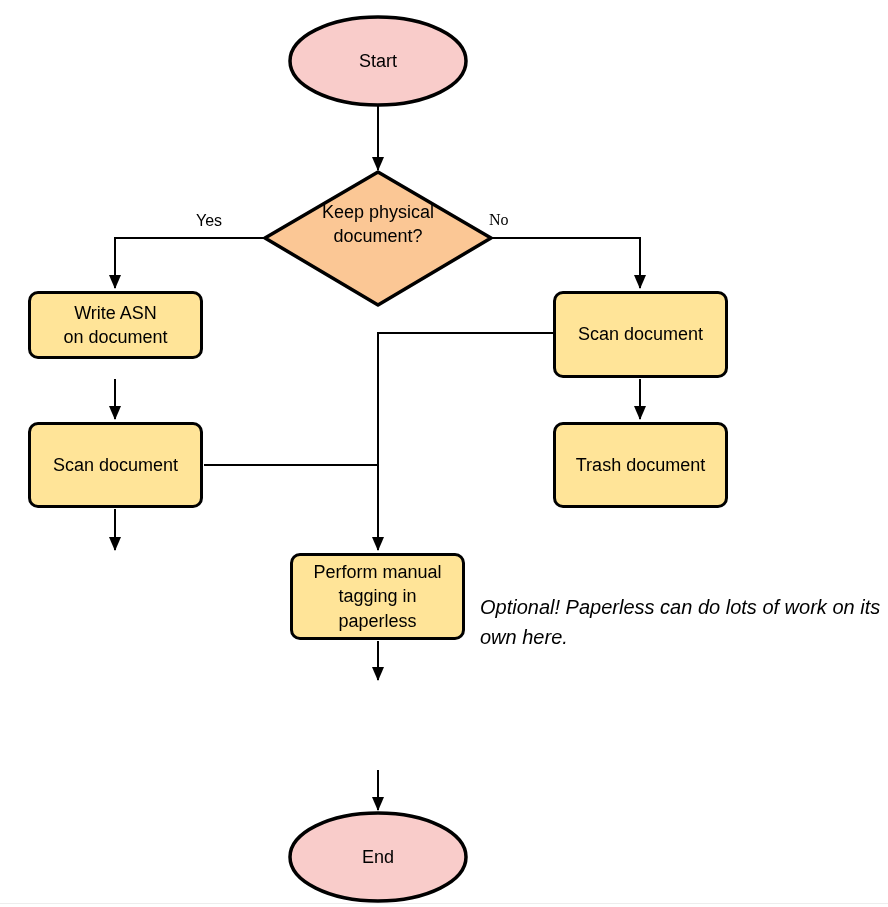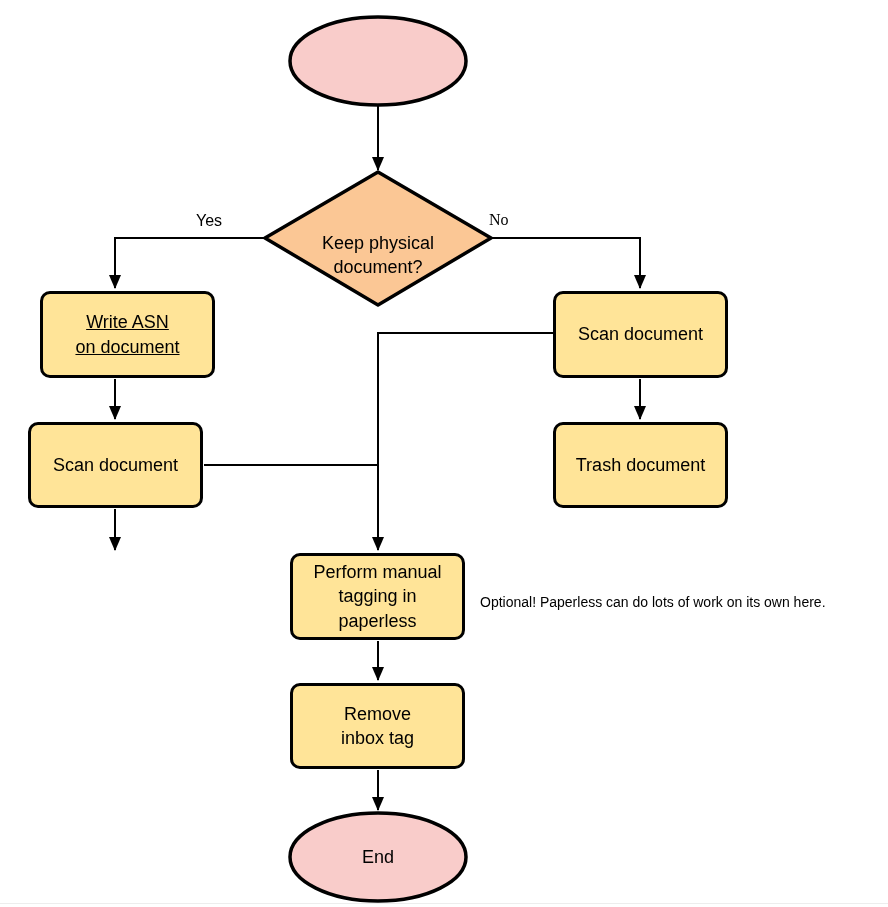--- a/index.html
+++ b/index.html
@@ -67,21 +67,22 @@
   .edge-label {
     position: absolute;
     width: 64px;
     font-size: 16px;
   }
   .annotation {
     position: absolute;
     left: 480px;
     top: 592px;
     width: 404px;
-    font-size: 14px;
+    font-size: 20px;
+    font-style: italic;
     line-height: 1.5;
   }
   .bottom-rule {
     position: absolute;
     left: 0;
     top: 903px;
     width: 888px;
     height: 1px;
     background: #ededed;
   }
@@ -107,42 +108,41 @@
     <path class="edge" d="M491,238 H640 V288" marker-end="url(#arrow)"></path>
     <path class="edge" d="M115,379 V419" marker-end="url(#arrow)"></path>
     <path class="edge" d="M115,509 V550" marker-end="url(#arrow)"></path>
     <path class="edge" d="M640,379 V419" marker-end="url(#arrow)"></path>
     <path class="edge" d="M553,333 H378 V550" marker-end="url(#arrow)"></path>
     <path class="edge" d="M204,465 H379"></path>
     <path class="edge" d="M378,641 V680" marker-end="url(#arrow)"></path>
     <path class="edge" d="M378,770 V810" marker-end="url(#arrow)"></path>
   </svg>
 
+  <div class="node-text" style="left:290px; top:17px; width:176px; height:88px;">Start</div>
 
-  <div class="node-text" style="left:283px; top:211px; width:190px; height:88px;">Keep physical
+  <div class="node-text" style="left:283px; top:180px; width:190px; height:88px;">Keep physical
 document?</div>
 
   <div class="node-text" style="left:290px; top:813px; width:176px; height:88px;">End</div>
 
-  <div class="process" style="left:40px; top:291px; width:175px; height:87px;text-decoration:underline;">Write ASN
+  <div class="process" style="left:28px; top:291px; width:175px; height:68px;">Write ASN
 on document</div>
 
   <div class="process" style="left:28px; top:422px; width:175px; height:86px;">Scan document</div>
 
 
   <div class="process" style="left:553px; top:291px; width:175px; height:87px;">Scan document</div>
 
   <div class="process" style="left:553px; top:422px; width:175px; height:86px;">Trash document</div>
 
   <div class="process" style="left:290px; top:553px; width:175px; height:87px;">Perform manual
 tagging in
 paperless</div>
 
-  <div class="process" style="left:290px; top:683px; width:175px; height:86px;">Remove
-inbox tag</div>
 
   <div class="edge-label" style="left:196px; top:212px;">Yes</div>
 
   <div class="edge-label" style="left:489px; top:211px;font-family:Liberation Serif, serif;">No</div>
 
   <div class="annotation">Optional! Paperless can do lots of work on its own here.</div>
 
   <div class="bottom-rule"></div>
 </div>
 

